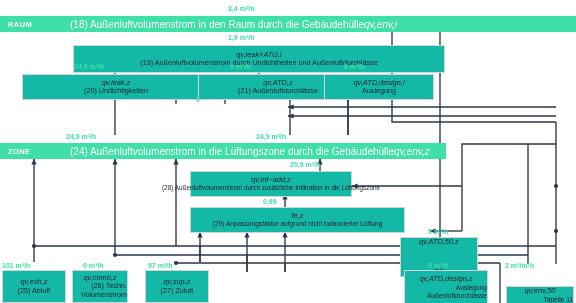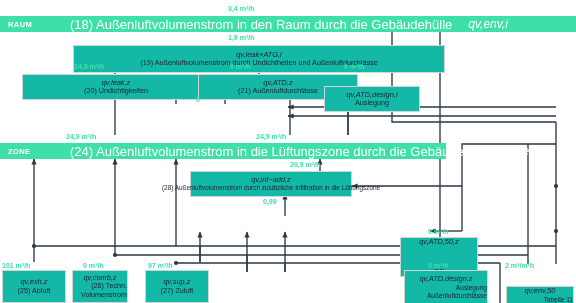--- a/index.html
+++ b/index.html
@@ -6,22 +6,22 @@
   body{width:576px;height:303px;position:relative;overflow:hidden;
        font-family:"Liberation Sans", sans-serif;color:#1b2330;}
   #stage{position:absolute;left:0;top:4px;width:576px;height:303px;}
 
   svg.wires{position:absolute;left:0;top:0;width:576px;height:303px;overflow:visible;}
 
   .band{position:absolute;background:#3ee0a8;color:#ffffff;display:flex;
         align-items:center;box-sizing:border-box;}
   .band .band-tag{font-weight:bold;font-size:7.5px;letter-spacing:.4px;
         padding-left:8px;width:62px;flex:0 0 62px;}
-  .band .band-text{font-size:13px;white-space:nowrap;}
-  .band .band-sym{font-size:12px;font-style:italic;margin-left:16px;white-space:nowrap;}
+  .band .band-text{font-size:10px;white-space:nowrap;}
+  .band .band-sym{font-size:10px;font-style:italic;margin-left:0;white-space:nowrap;}
 
   .box{position:absolute;box-sizing:border-box;background:#14b8a6;
        border:1px solid #cfd6d4;display:flex;flex-direction:column;
        align-items:center;justify-content:center;text-align:center;}
   .box .sym{font-size:7.4px;font-style:italic;white-space:nowrap;line-height:1.15;}
   .box .cap{font-size:7.2px;line-height:1.18;white-space:nowrap;}
   .box .cap.wrap{white-space:normal;text-align:right;}
 
   .val{position:absolute;color:#3ee0a8;font-size:7px;white-space:nowrap;
        font-weight:600;}
@@ -122,31 +122,35 @@
   <div class="box" style="left:22px;top:70px;width:188px;height:26px;">
     <div class="sym">qv,leak,z</div>
     <div class="cap">(20) Undichtigkeiten</div>
   </div>
 
   <div class="box" style="left:198px;top:70px;width:160px;height:26px;">
     <div class="sym">qv,ATD,z</div>
     <div class="cap">(21) Außenluftdurchlässe</div>
   </div>
 
-  <div class="box" style="left:324px;top:70px;width:96px;height:26px;margin-top:12px;">
+  <div class="box" style="left:324px;top:70px;width:110px;height:26px;">
     <div class="sym">qv,ATD,design,i</div>
     <div class="cap">Auslegung</div>
   </div>
 
 
   <div class="box" style="left:190px;top:167px;width:162px;height:26px;">
     <div class="sym">qv,inf−add,z</div>
     <div class="cap wrap" style="font-size:6.4px;white-space:nowrap;">(28) Außenluftvolumenstrom durch zusätzliche Infiltration in die Lüftungszone</div>
   </div>
 
+  <div class="box" style="left:190px;top:203px;width:215px;height:26px;">
+    <div class="sym">fe,z</div>
+    <div class="cap" style="font-size:6.6px;">(29) Anpassungsfaktor aufgrund nicht balancierter Lüftung</div>
+  </div>
 
   <div class="box" style="left:400px;top:233px;width:78px;height:40px;gap:22px;">
     <div class="sym">qv,ATD,50,z</div>
     <div class="cap">(30)</div>
   </div>
 
   <div class="box" style="left:2px;top:266px;width:64px;height:33px;align-items:center;">
     <div class="sym">qv,exh,z</div>
     <div class="cap">(25) Abluft</div>
   </div>

